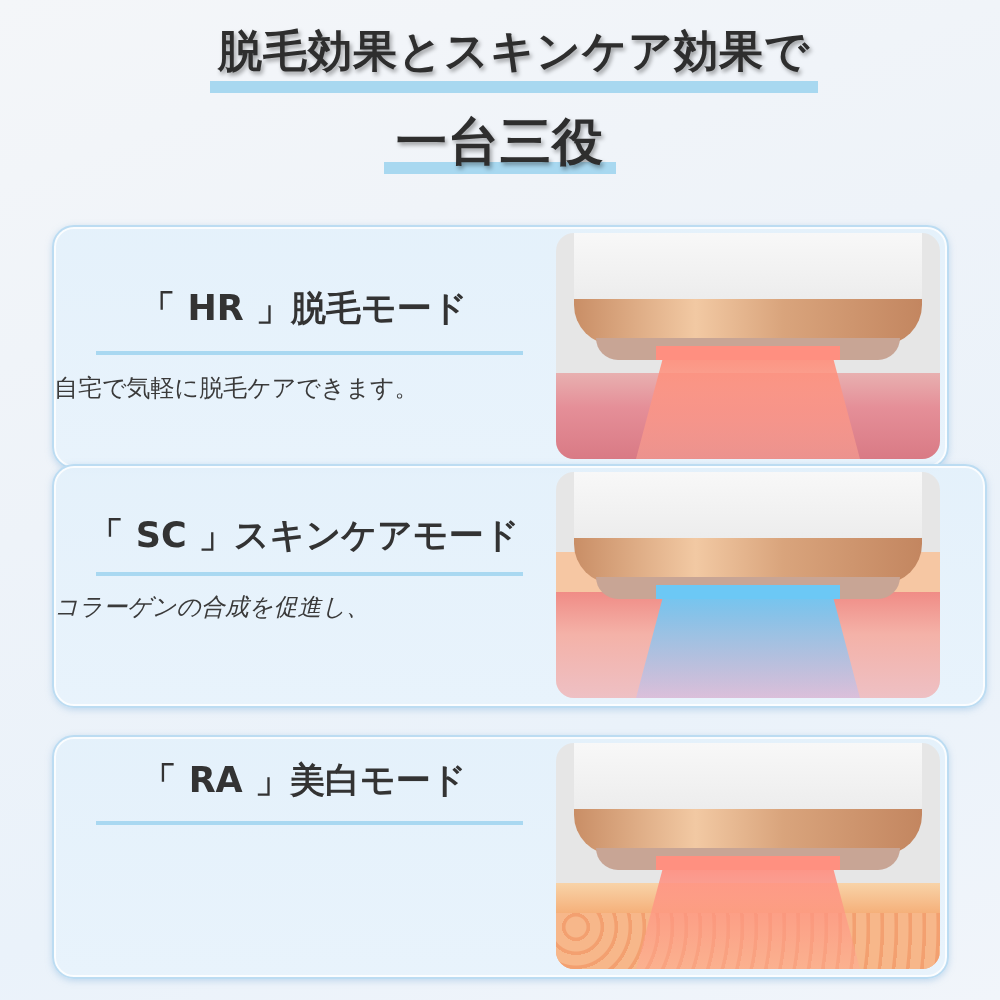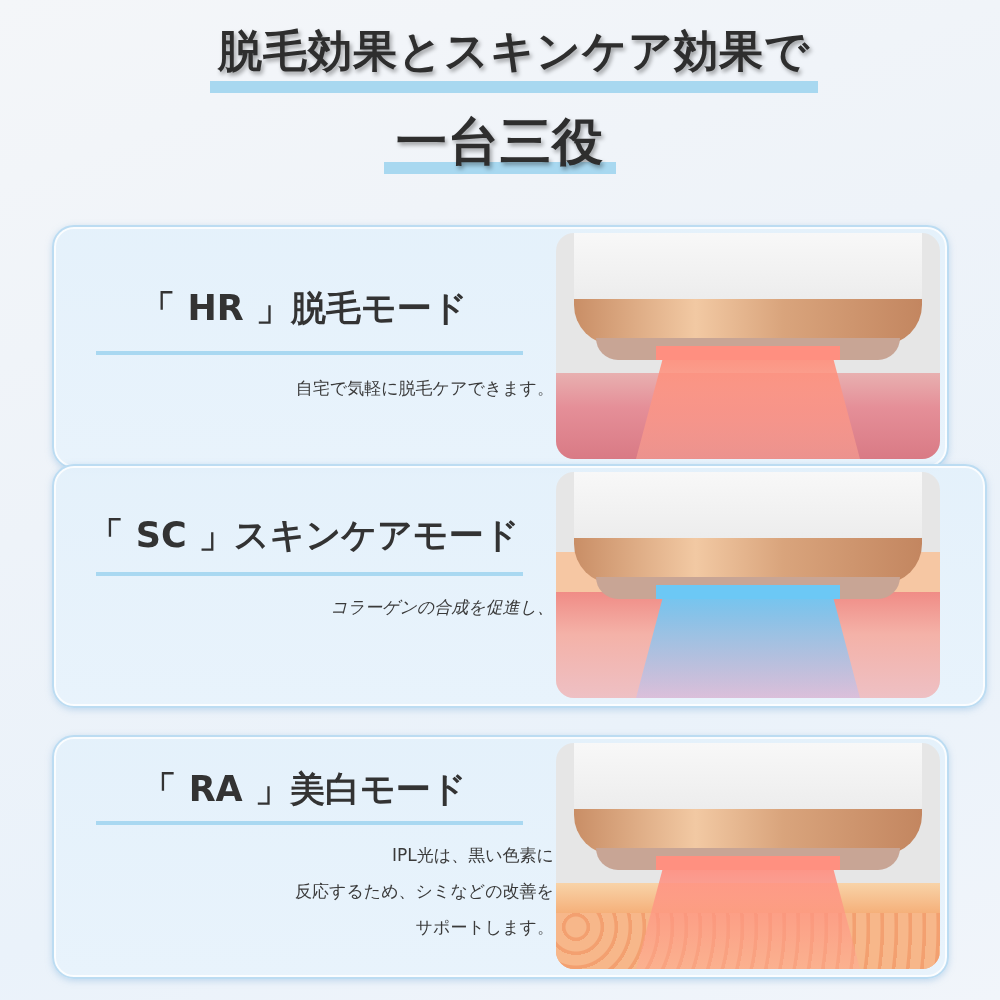--- a/index.html
+++ b/index.html
@@ -12,21 +12,21 @@
   .title-line .hl{position:absolute;left:0;right:0;height:12px;background:#a8d8f0;z-index:-1;}
   #t1{top:11px;font-size:44px;line-height:80px;padding-left:14px;}
   #t1 .hl{left:-8px;right:-8px;bottom:-2px;}
   #t2{top:106px;font-size:51px;line-height:72px;}
   #t2 .hl{left:-12px;right:-12px;bottom:4px;}
   .card{position:absolute;left:52px;width:893px;height:240px;border-radius:22px;
     background:linear-gradient(180deg,rgba(228,241,251,0.95),rgba(232,243,252,0.95));
     border:2px solid #bcdcf2;box-shadow:0 0 0 2px rgba(255,255,255,0.8) inset, 0 2px 6px rgba(150,190,225,0.5);}
   .card .heading{position:absolute;left:0;width:500px;text-align:center;font-weight:bold;font-size:35px;color:#333;}
   .card .rule{position:absolute;left:42px;width:427px;height:4px;background:#a9d8f1;}
-  .card .desc{position:absolute;left:0;width:500px;text-align:right;font-size:17px;line-height:36px;color:#3a3a3a;}
+  .card .desc{position:absolute;left:0;width:500px;text-align:left;font-size:24px;line-height:36px;color:#3a3a3a;}
   .photo{position:absolute;left:502px;top:6px;width:384px;height:226px;border-radius:18px;overflow:hidden;background:#e6e6e6;}
   .device-body{position:absolute;left:18px;top:0;width:348px;height:70px;background:linear-gradient(180deg,#f8f8f8,#ececec);border-radius:0 0 6px 6px;}
   .device-rim{position:absolute;left:18px;top:66px;width:348px;height:46px;border-radius:0 0 40px 40px;
     background:linear-gradient(90deg,#c98e66,#f2c9a3 35%,#d9a47c 60%,#c38660 100%);}
   .device-face{position:absolute;left:40px;top:105px;width:304px;height:22px;border-radius:0 0 30px 30px;background:#c8a595;}
   .emitter{position:absolute;left:100px;top:113px;width:184px;height:14px;}
   .beam{position:absolute;left:80px;top:125px;width:224px;height:101px;clip-path:polygon(12% 0,88% 0,100% 100%,0 100%);}
   .skin{position:absolute;left:0;top:140px;width:384px;height:86px;}
 </style>
 </head>
@@ -66,27 +66,22 @@
     <div class="skin" style="top:120px;height:106px;background:linear-gradient(180deg,#f08c86,#f4b2a8 40%,#eec0c4);"></div>
     <div class="beam" style="background:linear-gradient(180deg,rgba(110,200,245,0.95),rgba(200,190,240,0.5));"></div>
     <div class="device-body"></div>
     <div class="device-rim"></div>
     <div class="device-face"></div>
     <div class="emitter" style="background:#6cc8f5;"></div>
   </div>
 </div>
 
 <div class="card" style="top:735px;">
-  <div class="heading" style="top:20px;margin-top:9px;">「 RA 」美白モード</div>
+  <div class="heading" style="top:20px;">「 RA 」美白モード</div>
   <div class="rule" style="top:84px;"></div>
-  <div class="desc" style="top:100px;">
-    <div>IPL光は、黒い色素に</div>
-    <div>反応するため、シミなどの改善を</div>
-    <div>サポートします。</div>
-  </div>
   <div class="photo">
     <div class="skin" style="top:140px;height:30px;background:linear-gradient(180deg,#f8d3a8,#f5b07a);"></div>
     <div class="skin" style="top:170px;height:56px;background:repeating-radial-gradient(circle at 20px 14px,#f7b78a 0 10px,#f3a070 11px 14px);background-color:#f3b08a;"></div>
     <div class="beam" style="background:linear-gradient(180deg,rgba(255,140,125,0.9),rgba(255,170,150,0.45));"></div>
     <div class="device-body"></div>
     <div class="device-rim"></div>
     <div class="device-face"></div>
     <div class="emitter" style="background:#ff9080;"></div>
   </div>
 </div>

